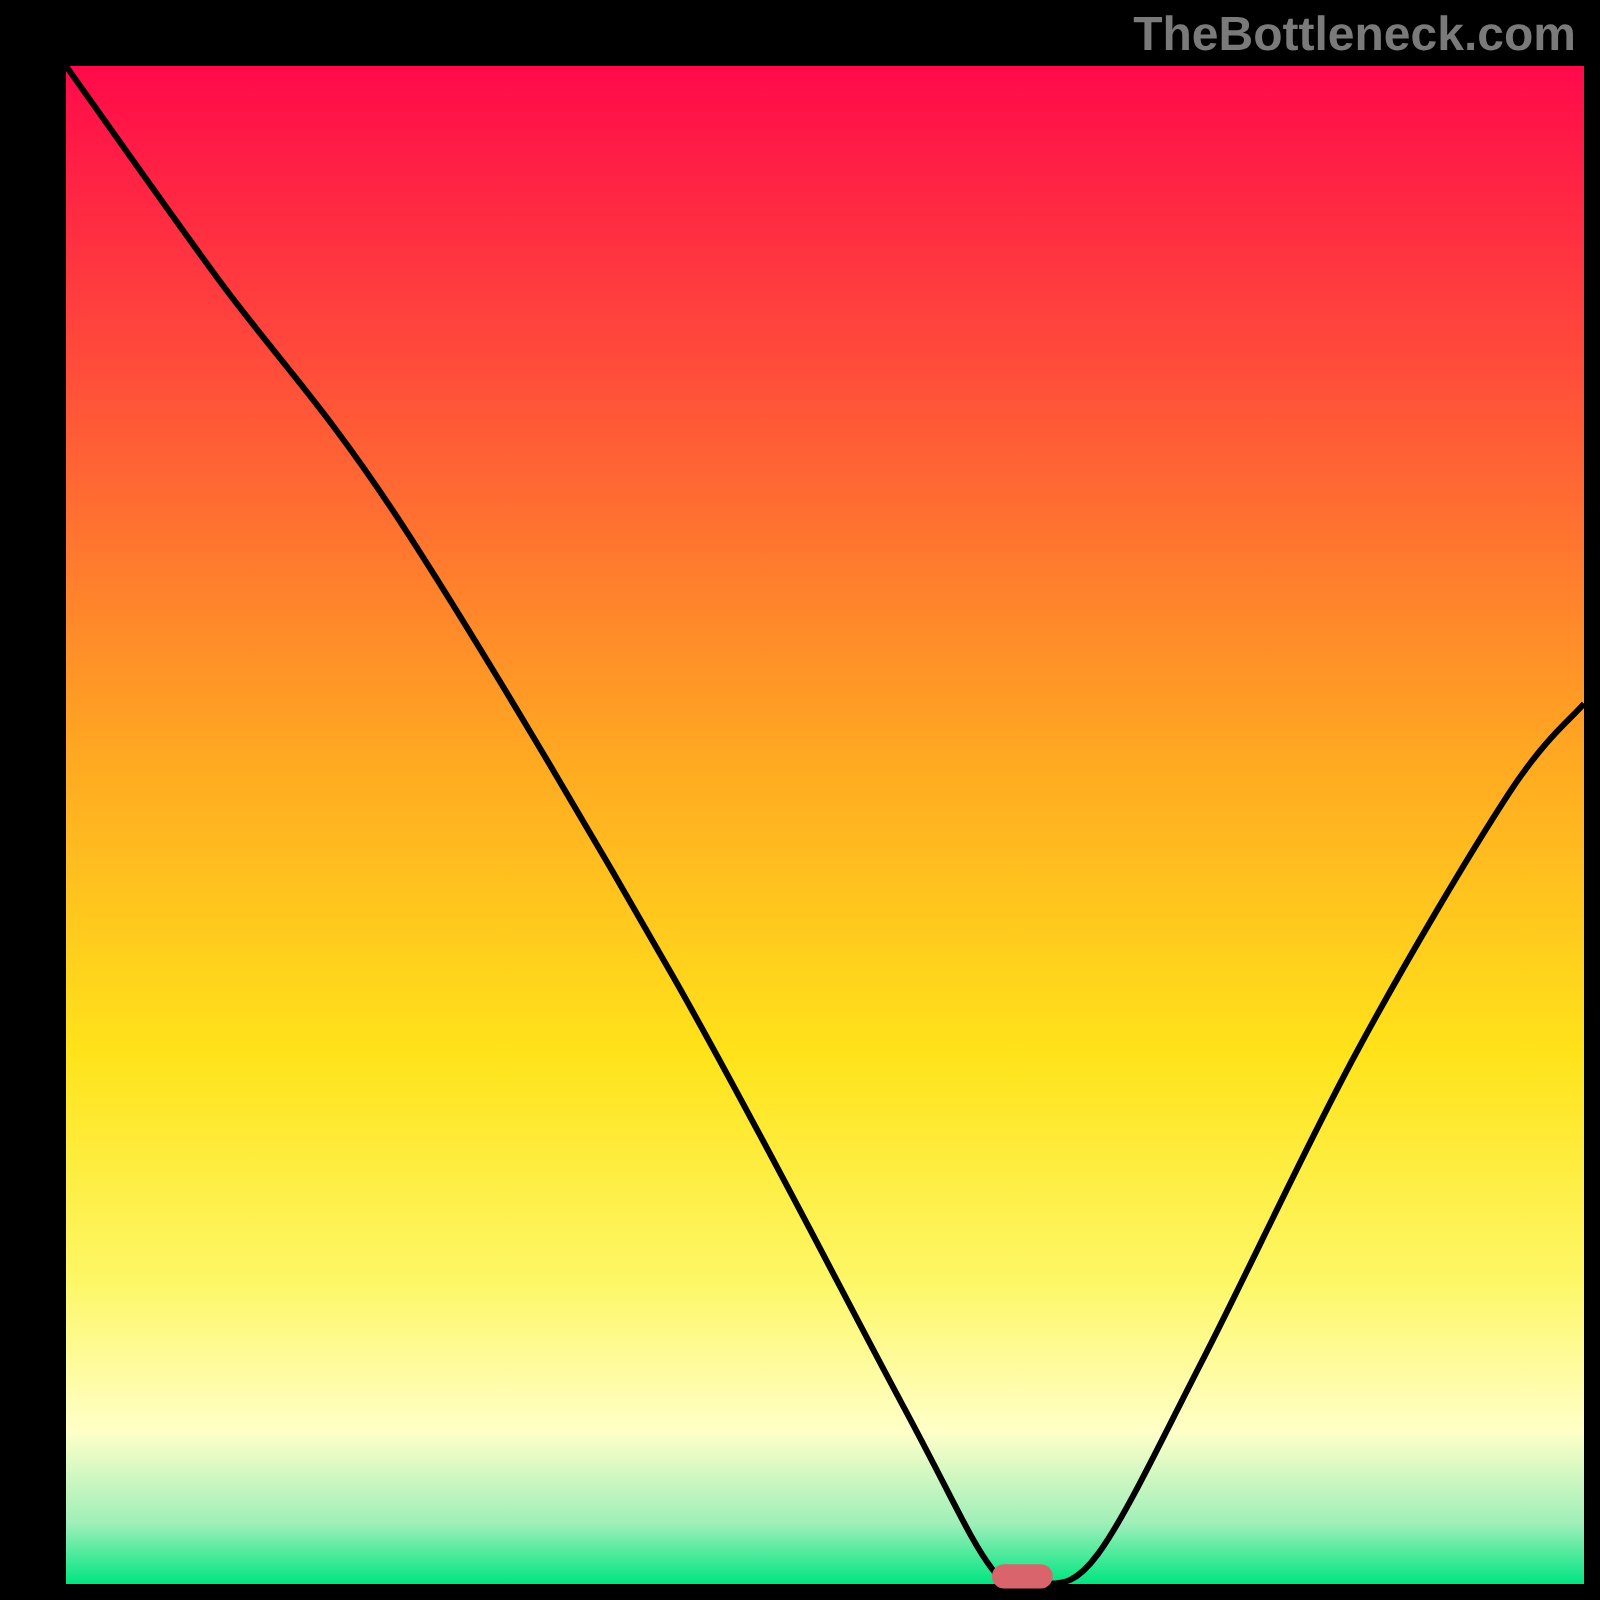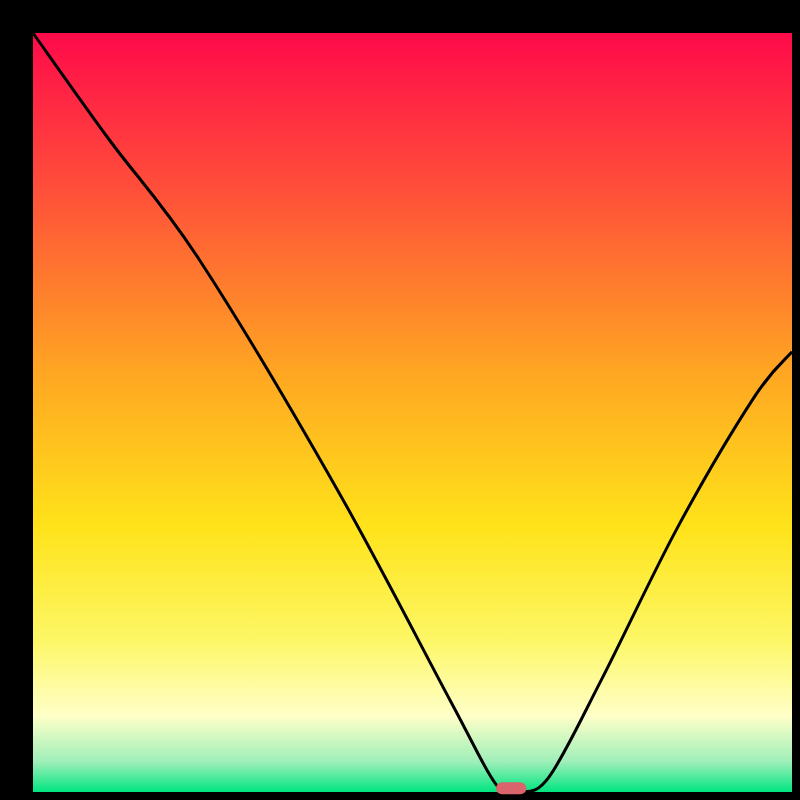--- a/index.html
+++ b/index.html
@@ -31,20 +31,21 @@
     left: 0;
     top: 0;
     width: 800px;
     height: 800px;
   }
 </style>
 </head>
 <body>
 
 <div class="container">
+  <div class="watermark">TheBottleneck.com</div>
   <svg class="plot" viewBox="0 0 800 800">
     <defs>
       <linearGradient id="bg-grad" x1="0" y1="0" x2="0" y2="1">
           <stop offset="0%" stop-color="#ff0a4a"></stop>
           <stop offset="20%" stop-color="#ff4d3a"></stop>
           <stop offset="45%" stop-color="#ffa722"></stop>
           <stop offset="65%" stop-color="#ffe31a"></stop>
           <stop offset="80%" stop-color="#fdf766"></stop>
           <stop offset="90%" stop-color="#ffffc8"></stop>
           <stop offset="96%" stop-color="#9fefb9"></stop>

